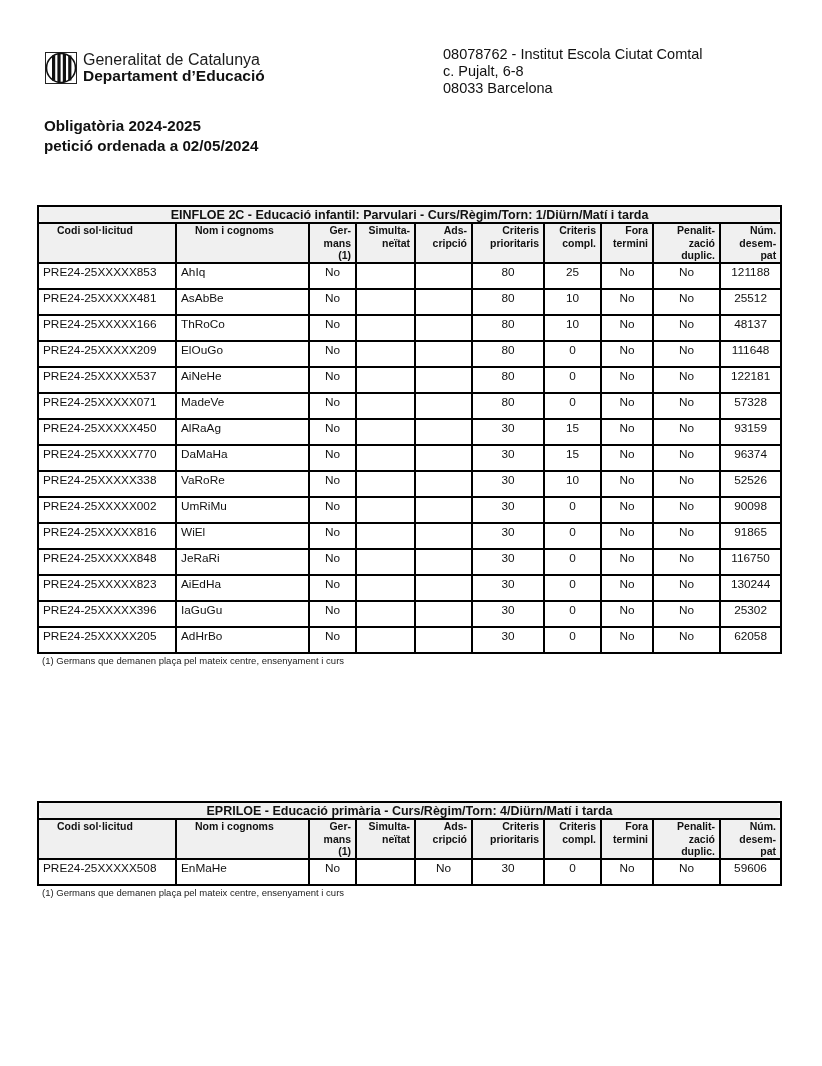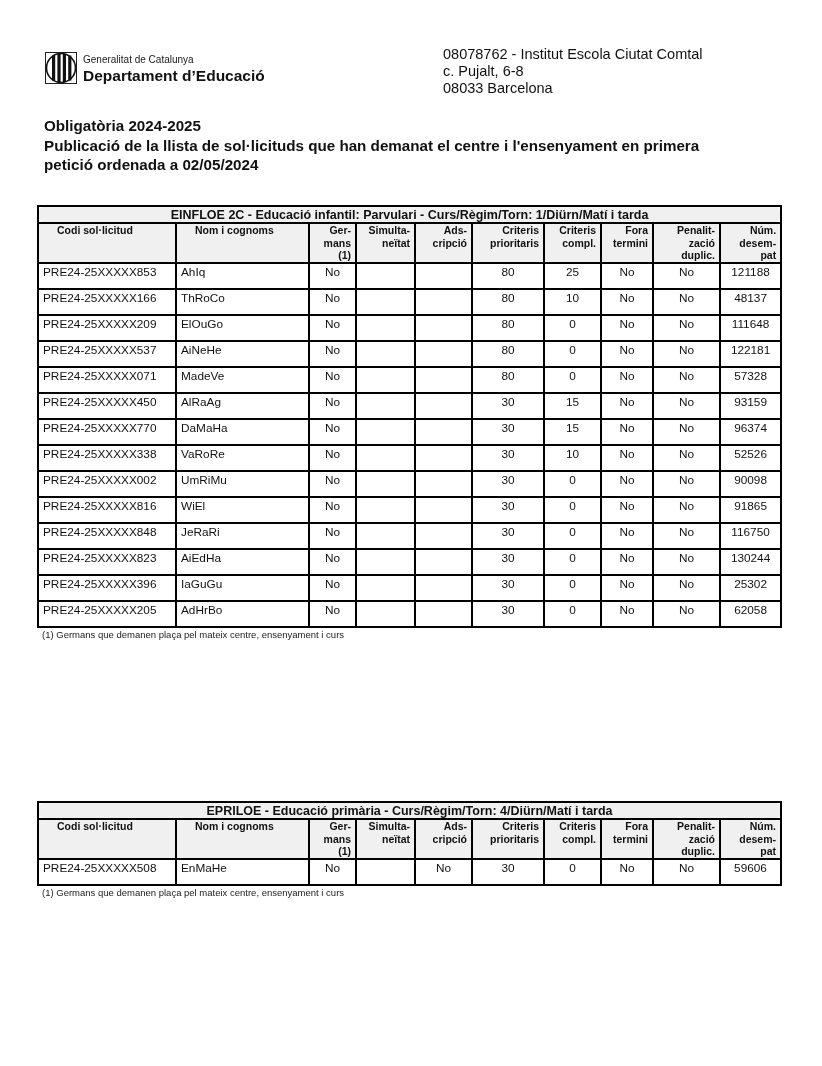--- a/index.html
+++ b/index.html
@@ -1,21 +1,21 @@
 <!DOCTYPE html>
 <html><head>
 <meta charset="utf-8">
 <style>
   html, body { margin: 0; padding: 0; background: #ffffff; }
   body { width: 822px; height: 1066px; position: relative; overflow: hidden;
          font-family: "Liberation Sans", sans-serif; color: #111; }
   .logo { position: absolute; left: 45px; top: 52px; display: flex; align-items: center; }
   .logo-mark { width: 32px; height: 32px; position: relative; margin-right: 6px; }
   .logo-text { line-height: 16px; }
-  .logo-line1 { font-size: 10px; color: #1a1a1a; }
+  .logo-line1 { font-size: 16px; color: #1a1a1a; }
   .logo-line2 { font-size: 15.5px; font-weight: bold; color: #111; }
   .address { position: absolute; left: 443px; top: 46px; font-size: 14.5px; line-height: 17px; color: #111; }
   .title-block { position: absolute; left: 44px; top: 116px; font-size: 15.2px; font-weight: bold; line-height: 19.5px; color: #111; }
   .section { position: absolute; left: 37px; width: 745px; }
   table.grid { border-collapse: collapse; width: 745px; table-layout: fixed; font-size: 11.5px; }
   table.grid td, table.grid th { border: 2px solid #000; padding: 0 4px; }
   .caption-row th { background: #f0f0f0; font-size: 12.5px; font-weight: bold; text-align: center; height: 15px; padding: 0; border-top: 3px solid #000; border-radius: 8px; }
   .head-row th { background: #f0f0f0; font-size: 10.5px; font-weight: bold; vertical-align: top; line-height: 12.5px; padding-top: 1px; height: 38px; }
   .head-row th.l { text-align: left; padding-left: 18px; }
   .head-row th.c { text-align: right; }
@@ -45,21 +45,20 @@
 </div>
 
 <div class="address">
   <div>08078762 - Institut Escola Ciutat Comtal</div>
   <div>c. Pujalt, 6-8</div>
   <div>08033 Barcelona</div>
 </div>
 
 <div class="title-block">
   <div>Obligatòria 2024-2025</div>
-  <div>Publicació de la llista de sol·licituds que han demanat el centre i l'ensenyament en primera</div>
   <div>petició ordenada a 02/05/2024</div>
 </div>
 
 <div class="section" id="section-0" style="top:205px;">
   <table class="grid">
     <colgroup>
       <col style="width:138px">
         <col style="width:133px">
         <col style="width:47px">
         <col style="width:59px">
@@ -105,20 +104,32 @@
           <td class="c">No</td>
           <td class="c"></td>
           <td class="c"></td>
           <td class="c">80</td>
           <td class="c">25</td>
           <td class="c">No</td>
           <td class="c">No</td>
           <td class="c">121188</td>
         </tr>
         <tr class="data">
+          <td class="l">PRE24-25XXXXX481</td>
+          <td class="l">AsAbBe</td>
+          <td class="c">No</td>
+          <td class="c"></td>
+          <td class="c"></td>
+          <td class="c">80</td>
+          <td class="c">10</td>
+          <td class="c">No</td>
+          <td class="c">No</td>
+          <td class="c">25512</td>
+        </tr>
+        <tr class="data">
           <td class="l">PRE24-25XXXXX166</td>
           <td class="l">ThRoCo</td>
           <td class="c">No</td>
           <td class="c"></td>
           <td class="c"></td>
           <td class="c">80</td>
           <td class="c">10</td>
           <td class="c">No</td>
           <td class="c">No</td>
           <td class="c">48137</td>

